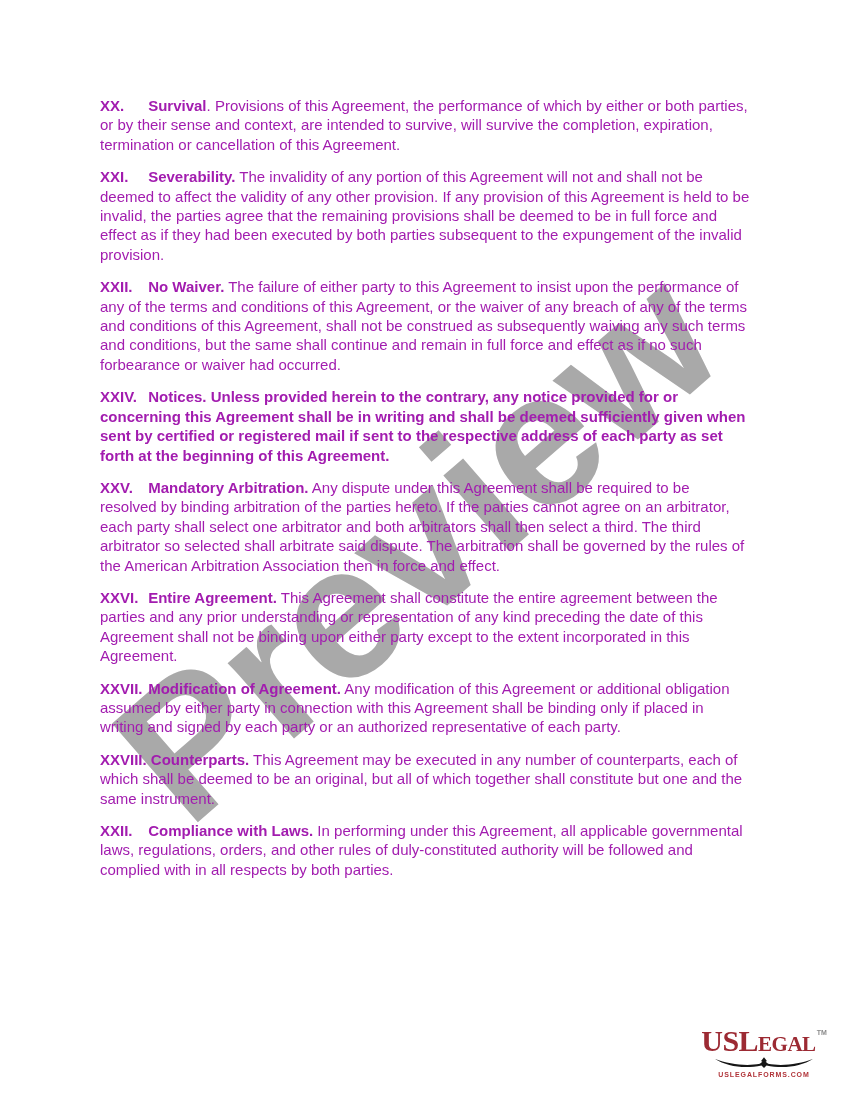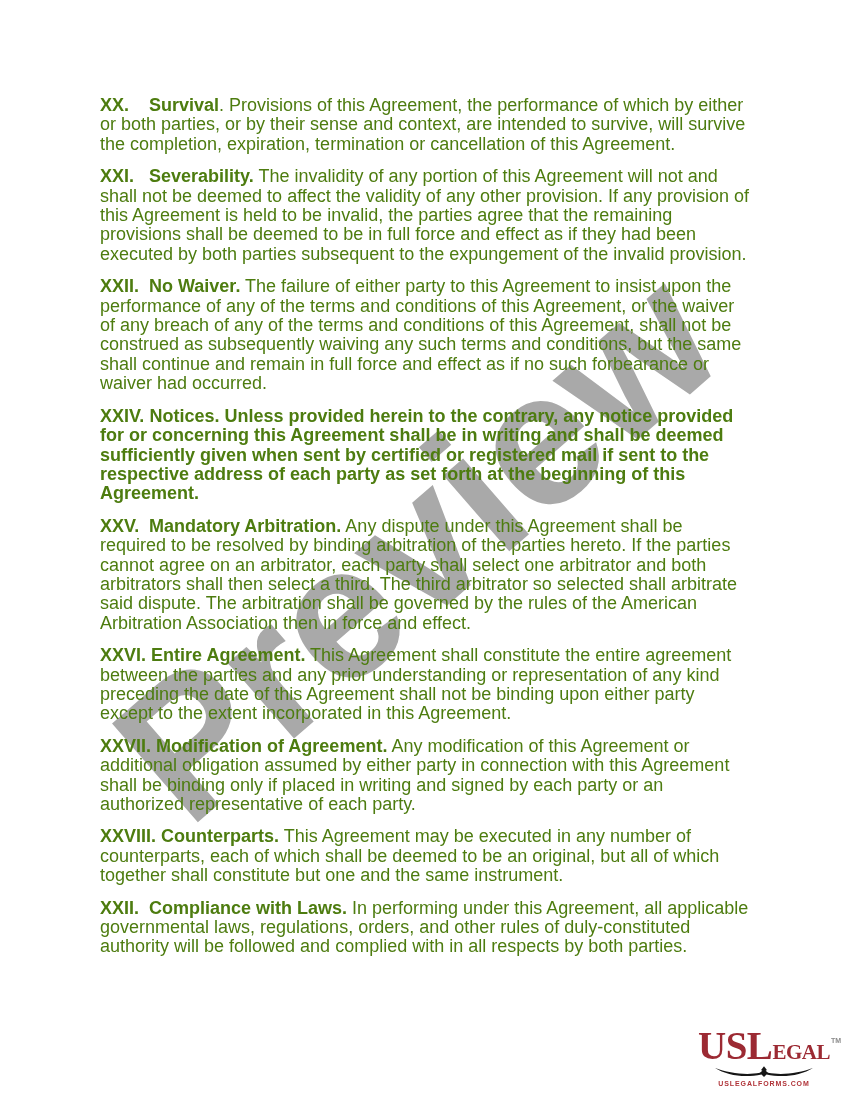--- a/index.html
+++ b/index.html
@@ -27,23 +27,23 @@
     color:#a9a9a9;
     white-space:nowrap;
     z-index:0;
     user-select:none;
   }
   .content{
     position:absolute;
     left:100px;top:96px;
     width:650px;
     z-index:1;
-    font-size:18px;
+    font-size:15px;
     line-height:19.4px;
-    color:#4d7c0f;
+    color:#a21caf;
   }
   .para{margin:0 0 13px 0;}
   .para .num{
     font-weight:bold;
     display:inline-block;
     min-width:44px;
   }
   .para .title{font-weight:bold;}
   .para.all-bold{font-weight:bold;}
   .para .hint{font-style:italic;}
@@ -56,21 +56,21 @@
     z-index:1;
   }
   .brand{
     font-family:"Liberation Serif",serif;
     font-weight:bold;
     color:#9c2a33;
     line-height:1;
     letter-spacing:-0.5px;
     white-space:nowrap;
   }
-  .brand .lg{font-size:39px;}
+  .brand .lg{font-size:30px;}
   .brand .sm{font-size:21px;}
   .brand .tm{
     font-size:7px;
     color:#8a8a8a;
     vertical-align:16px;
     letter-spacing:0;
     margin-left:1px;
     font-family:"Liberation Sans",sans-serif;
   }
   .eagle{display:block;margin:1px auto 2px auto;}

